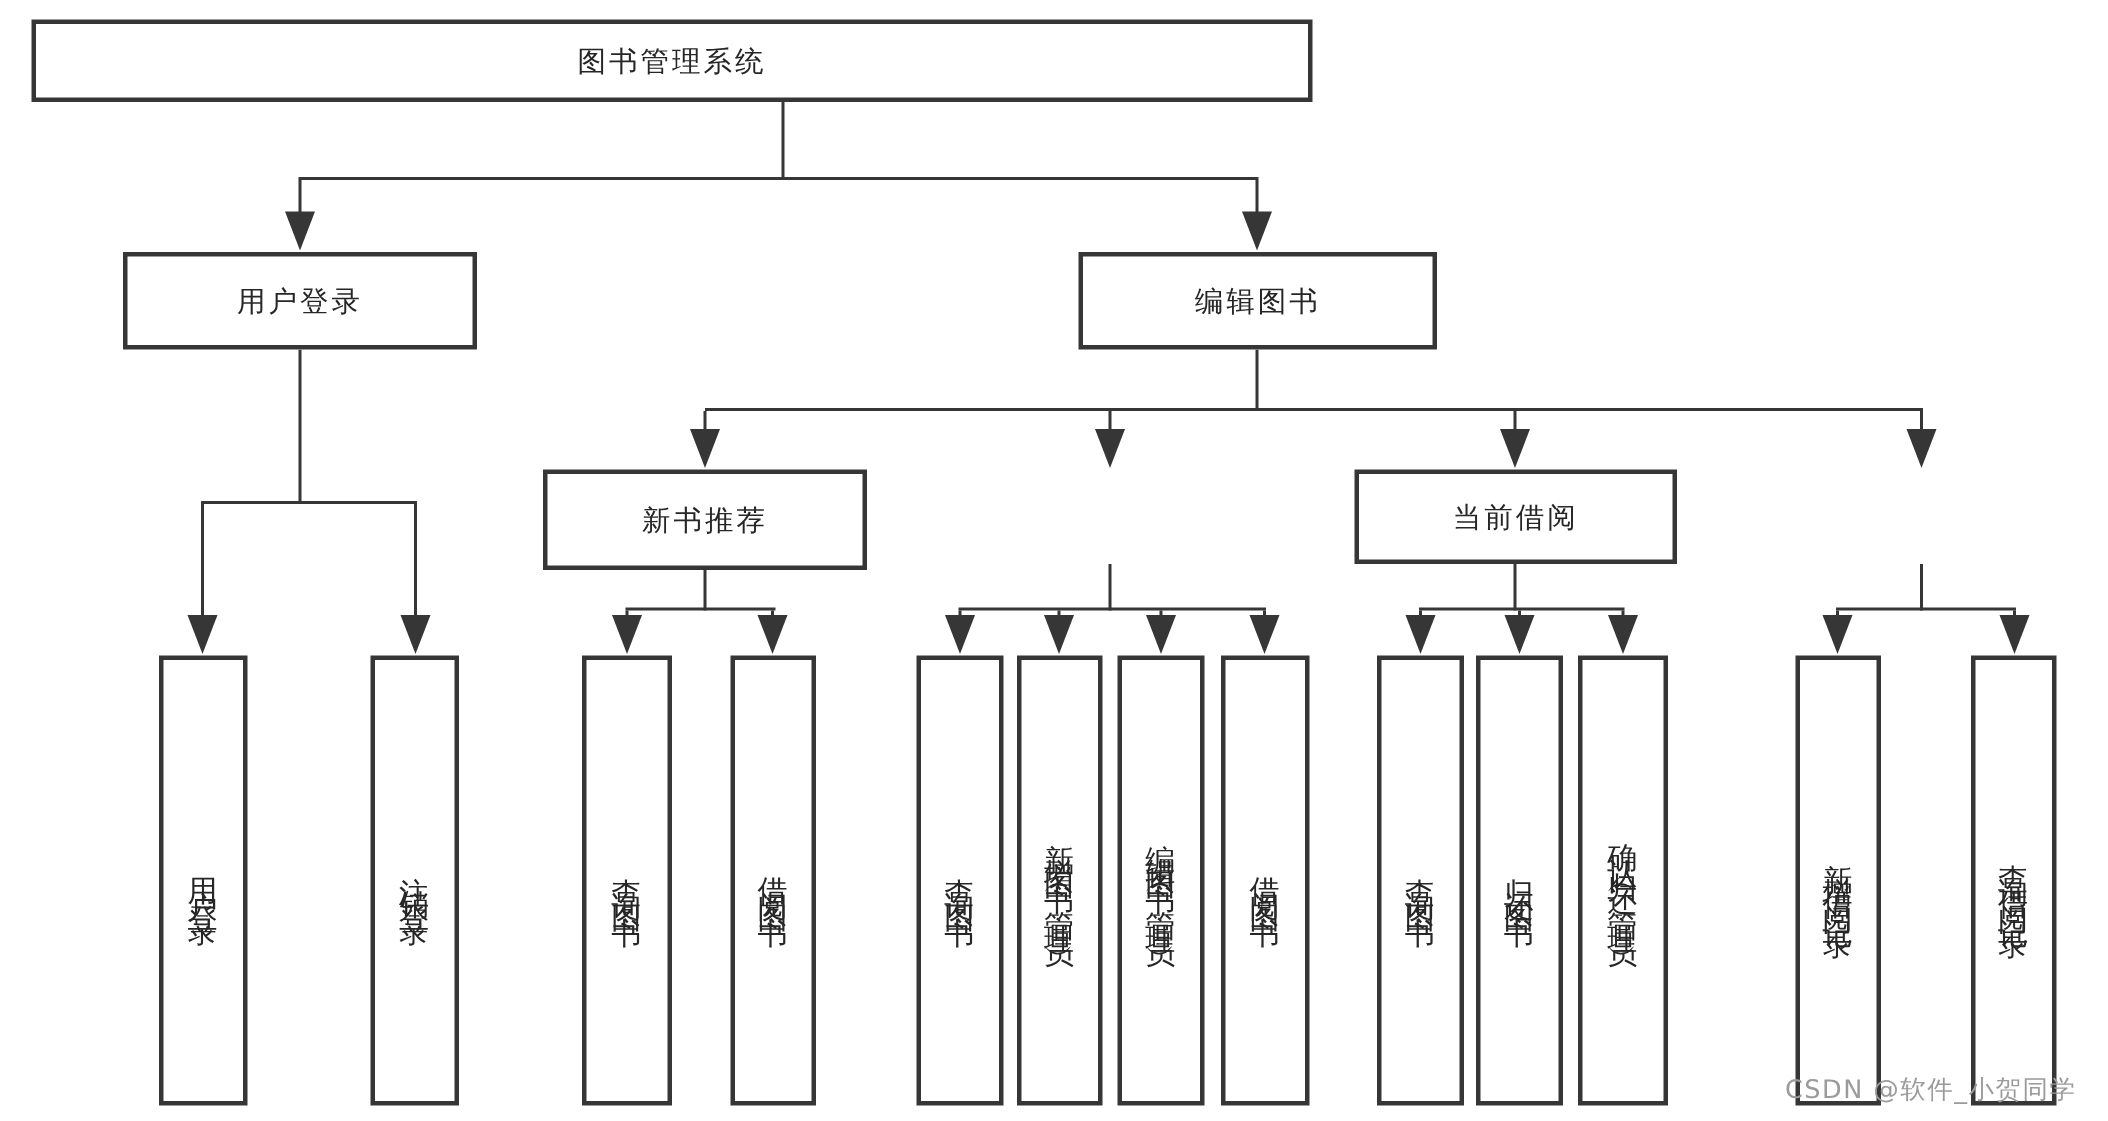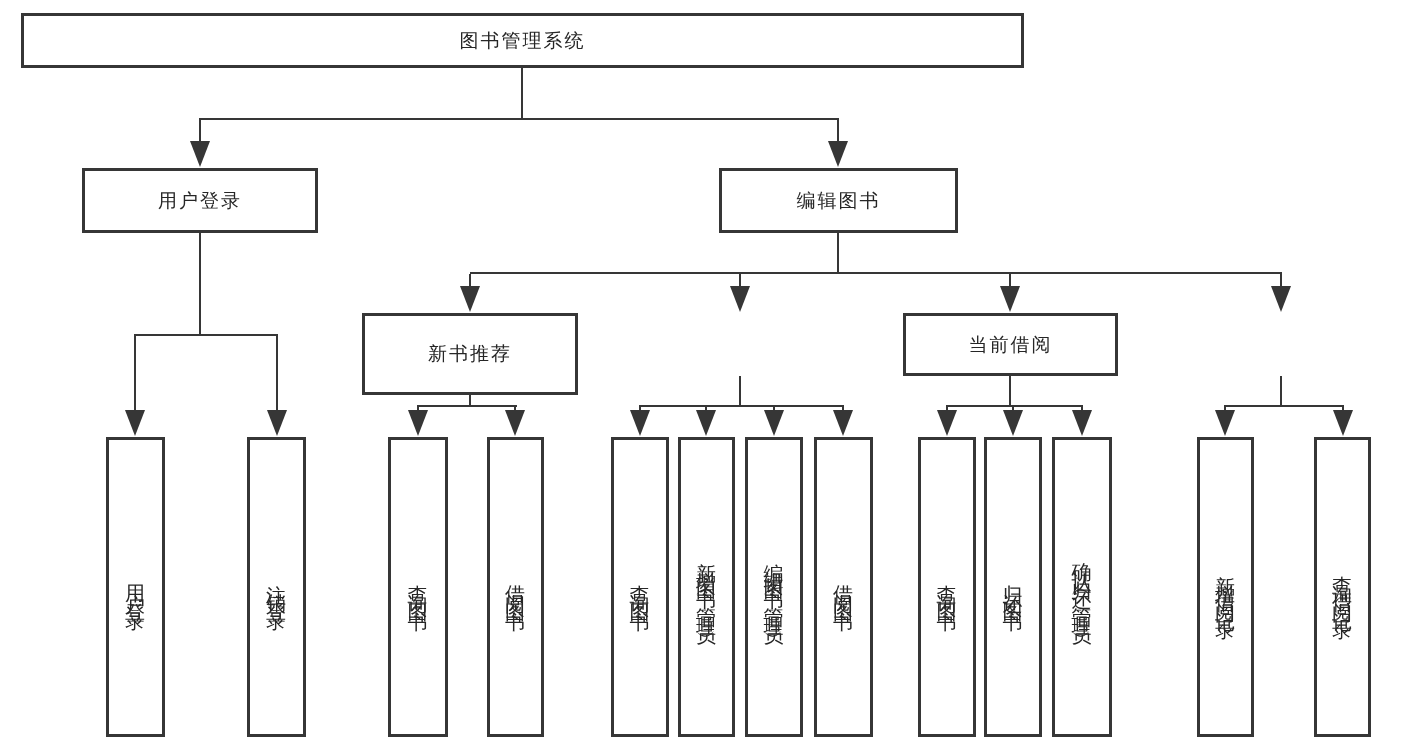--- a/index.html
+++ b/index.html
@@ -27,21 +27,21 @@
   .watermark{
     position:absolute;left:1190px;top:715px;z-index:5;
     font-size:17px;letter-spacing:1px;color:#9b9b9b;white-space:nowrap;
   }
 </style>
 </head>
 <body>
 
 <div class="canvas">
 
-  <div class="box hbox" style="left:21px;top:13px;width:1003px;height:55px">图书管理系统</div>
+  <div class="box hbox" style="left:21px;top:13px;width:854px;height:55px">图书管理系统</div>
 
   <div class="vline" style="left:521px;top:68px;height:52px"></div>
   <div class="hline" style="left:199px;top:118px;width:640px"></div>
   <div class="vline" style="left:199px;top:120px;height:23px"></div>
   <div class="arrow" style="left:190px;top:141px"></div>
   <div class="vline" style="left:837px;top:120px;height:23px"></div>
   <div class="arrow" style="left:828px;top:141px"></div>
 
   <div class="box hbox" style="left:82px;top:168px;width:236px;height:65px">用户登录</div>
   <div class="box hbox" style="left:719px;top:168px;width:239px;height:65px">编辑图书</div>
@@ -57,21 +57,21 @@
   <div class="hline" style="left:470px;top:272px;width:812px"></div>
   <div class="vline" style="left:469px;top:274px;height:13px"></div>
   <div class="arrow" style="left:460px;top:286px"></div>
   <div class="vline" style="left:739px;top:274px;height:13px"></div>
   <div class="arrow" style="left:730px;top:286px"></div>
   <div class="vline" style="left:1009px;top:274px;height:13px"></div>
   <div class="arrow" style="left:1000px;top:286px"></div>
   <div class="vline" style="left:1280px;top:274px;height:13px"></div>
   <div class="arrow" style="left:1271px;top:286px"></div>
 
-  <div class="box hbox" style="left:362px;top:313px;width:216px;height:82px">新书推荐</div>
+  <div class="box hbox" style="left:362px;top:313px;width:216px;height:67px">新书推荐</div>
   <div class="box hbox" style="left:903px;top:313px;width:215px;height:63px">当前借阅</div>
 
   <div class="vline" style="left:469px;top:376px;height:31px"></div>
   <div class="hline" style="left:417px;top:405px;width:100px"></div>
   <div class="vline" style="left:417px;top:407px;height:5px"></div>
   <div class="arrow" style="left:408px;top:410px"></div>
   <div class="vline" style="left:514px;top:407px;height:5px"></div>
   <div class="arrow" style="left:505px;top:410px"></div>
 
   <div class="vline" style="left:739px;top:376px;height:31px"></div>
@@ -112,14 +112,15 @@
   <div class="box vbox" style="left:745px;top:437px;width:58px;height:300px">编辑图书（管理员）</div>
   <div class="box vbox" style="left:814px;top:437px;width:59px;height:300px">借阅图书</div>
 
   <div class="box vbox" style="left:918px;top:437px;width:58px;height:300px">查询图书</div>
   <div class="box vbox" style="left:984px;top:437px;width:58px;height:300px">归还图书</div>
   <div class="box vbox" style="left:1052px;top:437px;width:60px;height:300px">确认归还（管理员）</div>
 
   <div class="box vbox" style="left:1197px;top:437px;width:57px;height:300px">新增借阅记录</div>
   <div class="box vbox" style="left:1314px;top:437px;width:57px;height:300px">查询借阅记录</div>
 
+  <div class="watermark">CSDN @软件_小贺同学</div>
 
 </div>
 
 </body></html>

